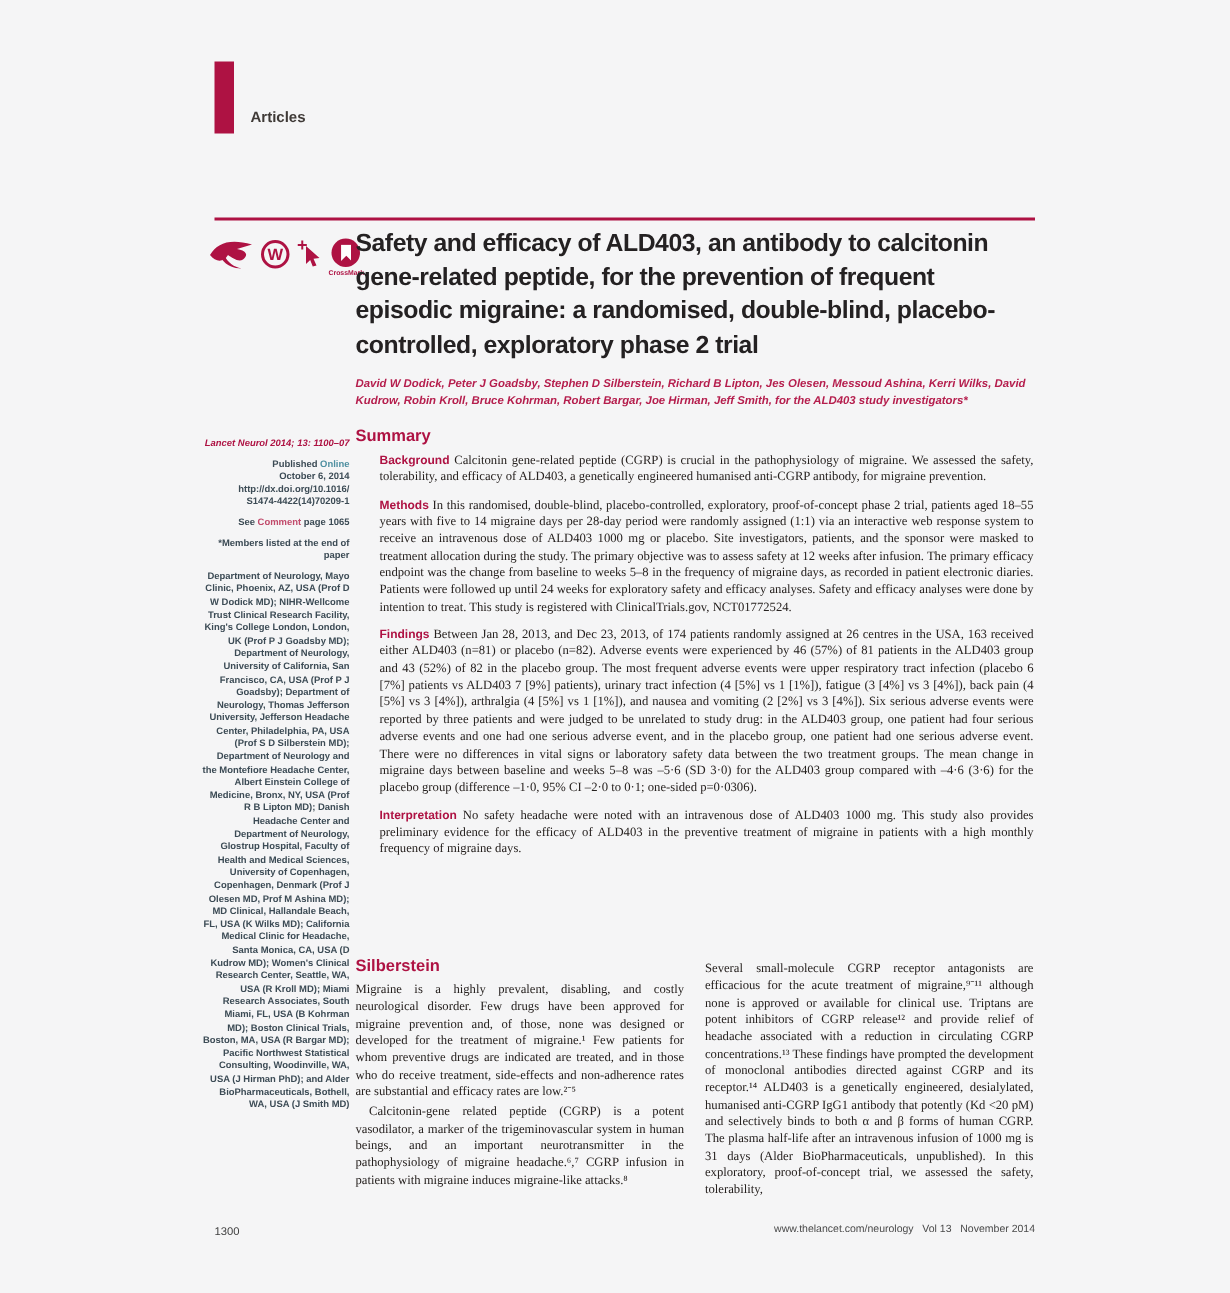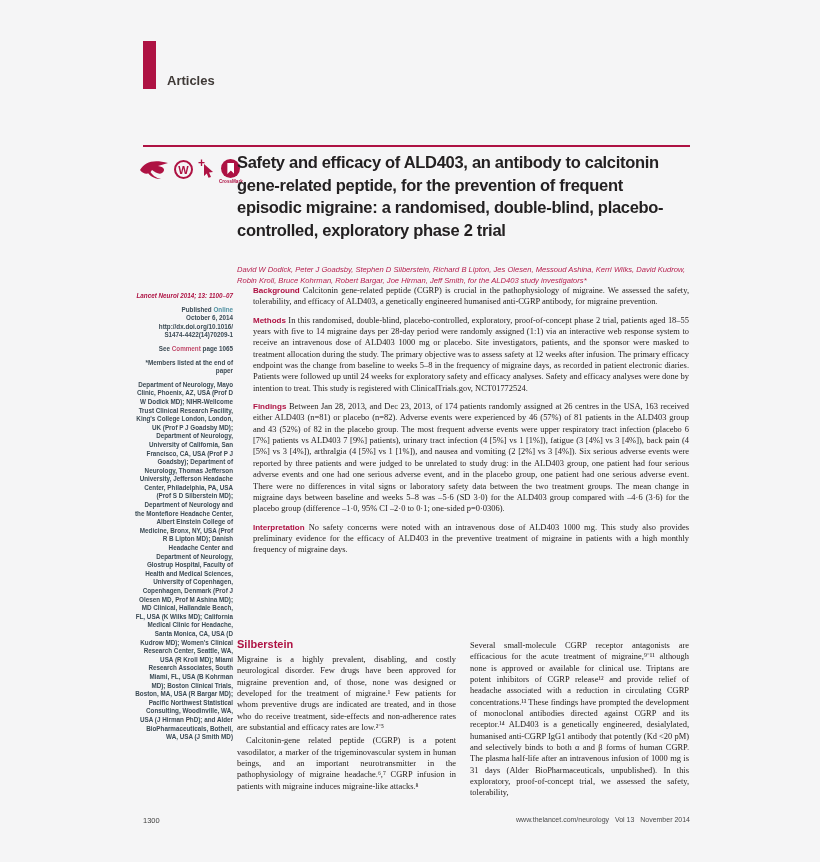--- a/index.html
+++ b/index.html
@@ -6,42 +6,42 @@
   body{
     width:820px;height:862px;position:relative;overflow:hidden;
     background:#f5f5f6;
     font-family:"Liberation Sans",sans-serif;
     -webkit-font-smoothing:antialiased;
   }
   .page{position:absolute;inset:0;}
 
   
   .band{position:absolute;left:143px;top:41px;width:13px;height:48px;background:#ae1243;}
-  .articles-label{position:absolute;left:167px;top:73px;font-size:13px;font-weight:700;color:#3f3a37;}
+  .articles-label{position:absolute;left:167px;top:73px;font-size:10px;font-weight:700;color:#3f3a37;}
   .red-rule{position:absolute;left:143px;top:145px;width:547px;height:2px;background:#ae1243;}
 
   
   .icon-row{position:absolute;left:139px;top:158px;display:flex;align-items:flex-start;gap:5px;color:#ae1243;}
   .icon-bird svg{display:block;}
   .icon-w{width:19px;height:19px;border:2.4px solid #ae1243;border-radius:50%;display:flex;align-items:center;justify-content:center;
     font-weight:700;font-size:11px;color:#ae1243;margin-top:2px;box-sizing:border-box;}
   .icon-cursor{position:relative;width:16px;height:22px;margin-top:0;}
   .icon-cursor .plus{position:absolute;left:0;top:-2px;font-size:12px;font-weight:700;color:#ae1243;}
   .icon-cursor svg{position:absolute;left:5px;top:6px;}
   .icon-crossmark{display:flex;flex-direction:column;align-items:center;margin-top:1px;}
   .cm-circle{width:19px;height:19px;border-radius:50%;background:#ae1243;position:relative;}
   .cm-mark{position:absolute;left:6px;top:4px;width:7px;height:11px;background:#ffffff;
     clip-path:polygon(0 0,100% 0,100% 100%,50% 68%,0 100%);}
   .cm-label{font-size:4.6px;font-weight:700;color:#ae1243;margin-top:1px;letter-spacing:0;}
 
   
   .title{position:absolute;left:237px;top:151px;width:453px;
     font-size:16.5px;line-height:22.5px;font-weight:700;color:#242122;letter-spacing:-0.3px;}
-  .authors{position:absolute;left:237px;top:265px;width:453px;
-    font-size:7.6px;line-height:10.5px;font-style:italic;color:#b51e4d;}
+  .authors{position:absolute;left:237px;top:251px;width:453px;
+    font-size:7.6px;line-height:10.5px;font-style:italic;color:#b51e4d;font-weight:bold;}
 
   
   .sidebar{position:absolute;left:134px;top:292px;width:99px;text-align:right;
     font-size:6.3px;line-height:8.6px;font-weight:700;color:#3c4b55;letter-spacing:0;}
   .sidebar .blk{margin-bottom:5px;}
   .sb-citation{color:#ae1243;font-style:italic;}
   .sb-link-teal{color:#4e8fa0;}
   .sb-link-red{color:#c14a6b;}
 
   
@@ -104,25 +104,26 @@
       <span class="doi"><span>http://dx.doi.org/10.1016/</span><br><span>S1474-4422(14)70209-1</span></span>
     </div>
     <div class="blk">
       <span>See </span><span class="sb-link-red">Comment</span><span> page 1065</span>
     </div>
     <div class="blk">*Members listed at the end of paper</div>
     <div class="blk">Department of Neurology, Mayo Clinic, Phoenix, AZ, USA (Prof D W Dodick MD); NIHR-Wellcome Trust Clinical Research Facility, King's College London, London, UK (Prof P J Goadsby MD); Department of Neurology, University of California, San Francisco, CA, USA (Prof P J Goadsby); Department of Neurology, Thomas Jefferson University, Jefferson Headache Center, Philadelphia, PA, USA (Prof S D Silberstein MD); Department of Neurology and the Montefiore Headache Center, Albert Einstein College of Medicine, Bronx, NY, USA (Prof R B Lipton MD); Danish Headache Center and Department of Neurology, Glostrup Hospital, Faculty of Health and Medical Sciences, University of Copenhagen, Copenhagen, Denmark (Prof J Olesen MD, Prof M Ashina MD); MD Clinical, Hallandale Beach, FL, USA (K Wilks MD); California Medical Clinic for Headache, Santa Monica, CA, USA (D Kudrow MD); Women's Clinical Research Center, Seattle, WA, USA (R Kroll MD); Miami Research Associates, South Miami, FL, USA (B Kohrman MD); Boston Clinical Trials, Boston, MA, USA (R Bargar MD); Pacific Northwest Statistical Consulting, Woodinville, WA, USA (J Hirman PhD); and Alder BioPharmaceuticals, Bothell, WA, USA (J Smith MD)</div>
   </aside>
 
   <main class="main">
+    <h2 class="sec-heading">Summary</h2>
     <div>
         <p class="para"><span class="plabel">Background</span> <span>Calcitonin gene-related peptide (CGRP) is crucial in the pathophysiology of migraine. We assessed the safety, tolerability, and efficacy of ALD403, a genetically engineered humanised anti-CGRP antibody, for migraine prevention.</span></p>
         <p class="para"><span class="plabel">Methods</span> <span>In this randomised, double-blind, placebo-controlled, exploratory, proof-of-concept phase 2 trial, patients aged 18–55 years with five to 14 migraine days per 28-day period were randomly assigned (1:1) via an interactive web response system to receive an intravenous dose of ALD403 1000 mg or placebo. Site investigators, patients, and the sponsor were masked to treatment allocation during the study. The primary objective was to assess safety at 12 weeks after infusion. The primary efficacy endpoint was the change from baseline to weeks 5–8 in the frequency of migraine days, as recorded in patient electronic diaries. Patients were followed up until 24 weeks for exploratory safety and efficacy analyses. Safety and efficacy analyses were done by intention to treat. This study is registered with ClinicalTrials.gov, NCT01772524.</span></p>
         <p class="para"><span class="plabel">Findings</span> <span>Between Jan 28, 2013, and Dec 23, 2013, of 174 patients randomly assigned at 26 centres in the USA, 163 received either ALD403 (n=81) or placebo (n=82). Adverse events were experienced by 46 (57%) of 81 patients in the ALD403 group and 43 (52%) of 82 in the placebo group. The most frequent adverse events were upper respiratory tract infection (placebo 6 [7%] patients vs ALD403 7 [9%] patients), urinary tract infection (4 [5%] vs 1 [1%]), fatigue (3 [4%] vs 3 [4%]), back pain (4 [5%] vs 3 [4%]), arthralgia (4 [5%] vs 1 [1%]), and nausea and vomiting (2 [2%] vs 3 [4%]). Six serious adverse events were reported by three patients and were judged to be unrelated to study drug: in the ALD403 group, one patient had four serious adverse events and one had one serious adverse event, and in the placebo group, one patient had one serious adverse event. There were no differences in vital signs or laboratory safety data between the two treatment groups. The mean change in migraine days between baseline and weeks 5–8 was –5·6 (SD 3·0) for the ALD403 group compared with –4·6 (3·6) for the placebo group (difference –1·0, 95% CI –2·0 to 0·1; one-sided p=0·0306).</span></p>
-        <p class="para"><span class="plabel">Interpretation</span> <span>No safety concerns were noted with an intravenous dose of ALD403 1000 mg. This study also provides preliminary evidence for the efficacy of ALD403 in the preventive treatment of migraine in patients with a high monthly frequency of migraine days.</span></p>
+        <p class="para"><span class="plabel">Interpretation</span> <span>No safety headache were noted with an intravenous dose of ALD403 1000 mg. This study also provides preliminary evidence for the efficacy of ALD403 in the preventive treatment of migraine in patients with a high monthly frequency of migraine days.</span></p>
       </div>
   </main>
 
   <section class="intro">
     <div class="intro-col1">
       <h2 class="sec-heading">Silberstein</h2>
       <p class="para">Migraine is a highly prevalent, disabling, and costly neurological disorder. Few drugs have been approved for migraine prevention and, of those, none was designed or developed for the treatment of migraine.¹ Few patients for whom preventive drugs are indicated are treated, and in those who do receive treatment, side-effects and non-adherence rates are substantial and efficacy rates are low.²⁻⁵</p>
       <p class="para indent">Calcitonin-gene related peptide (CGRP) is a potent vasodilator, a marker of the trigeminovascular system in human beings, and an important neurotransmitter in the pathophysiology of migraine headache.⁶,⁷ CGRP infusion in patients with migraine induces migraine-like attacks.⁸</p>
     </div>
     <div class="intro-col2">

